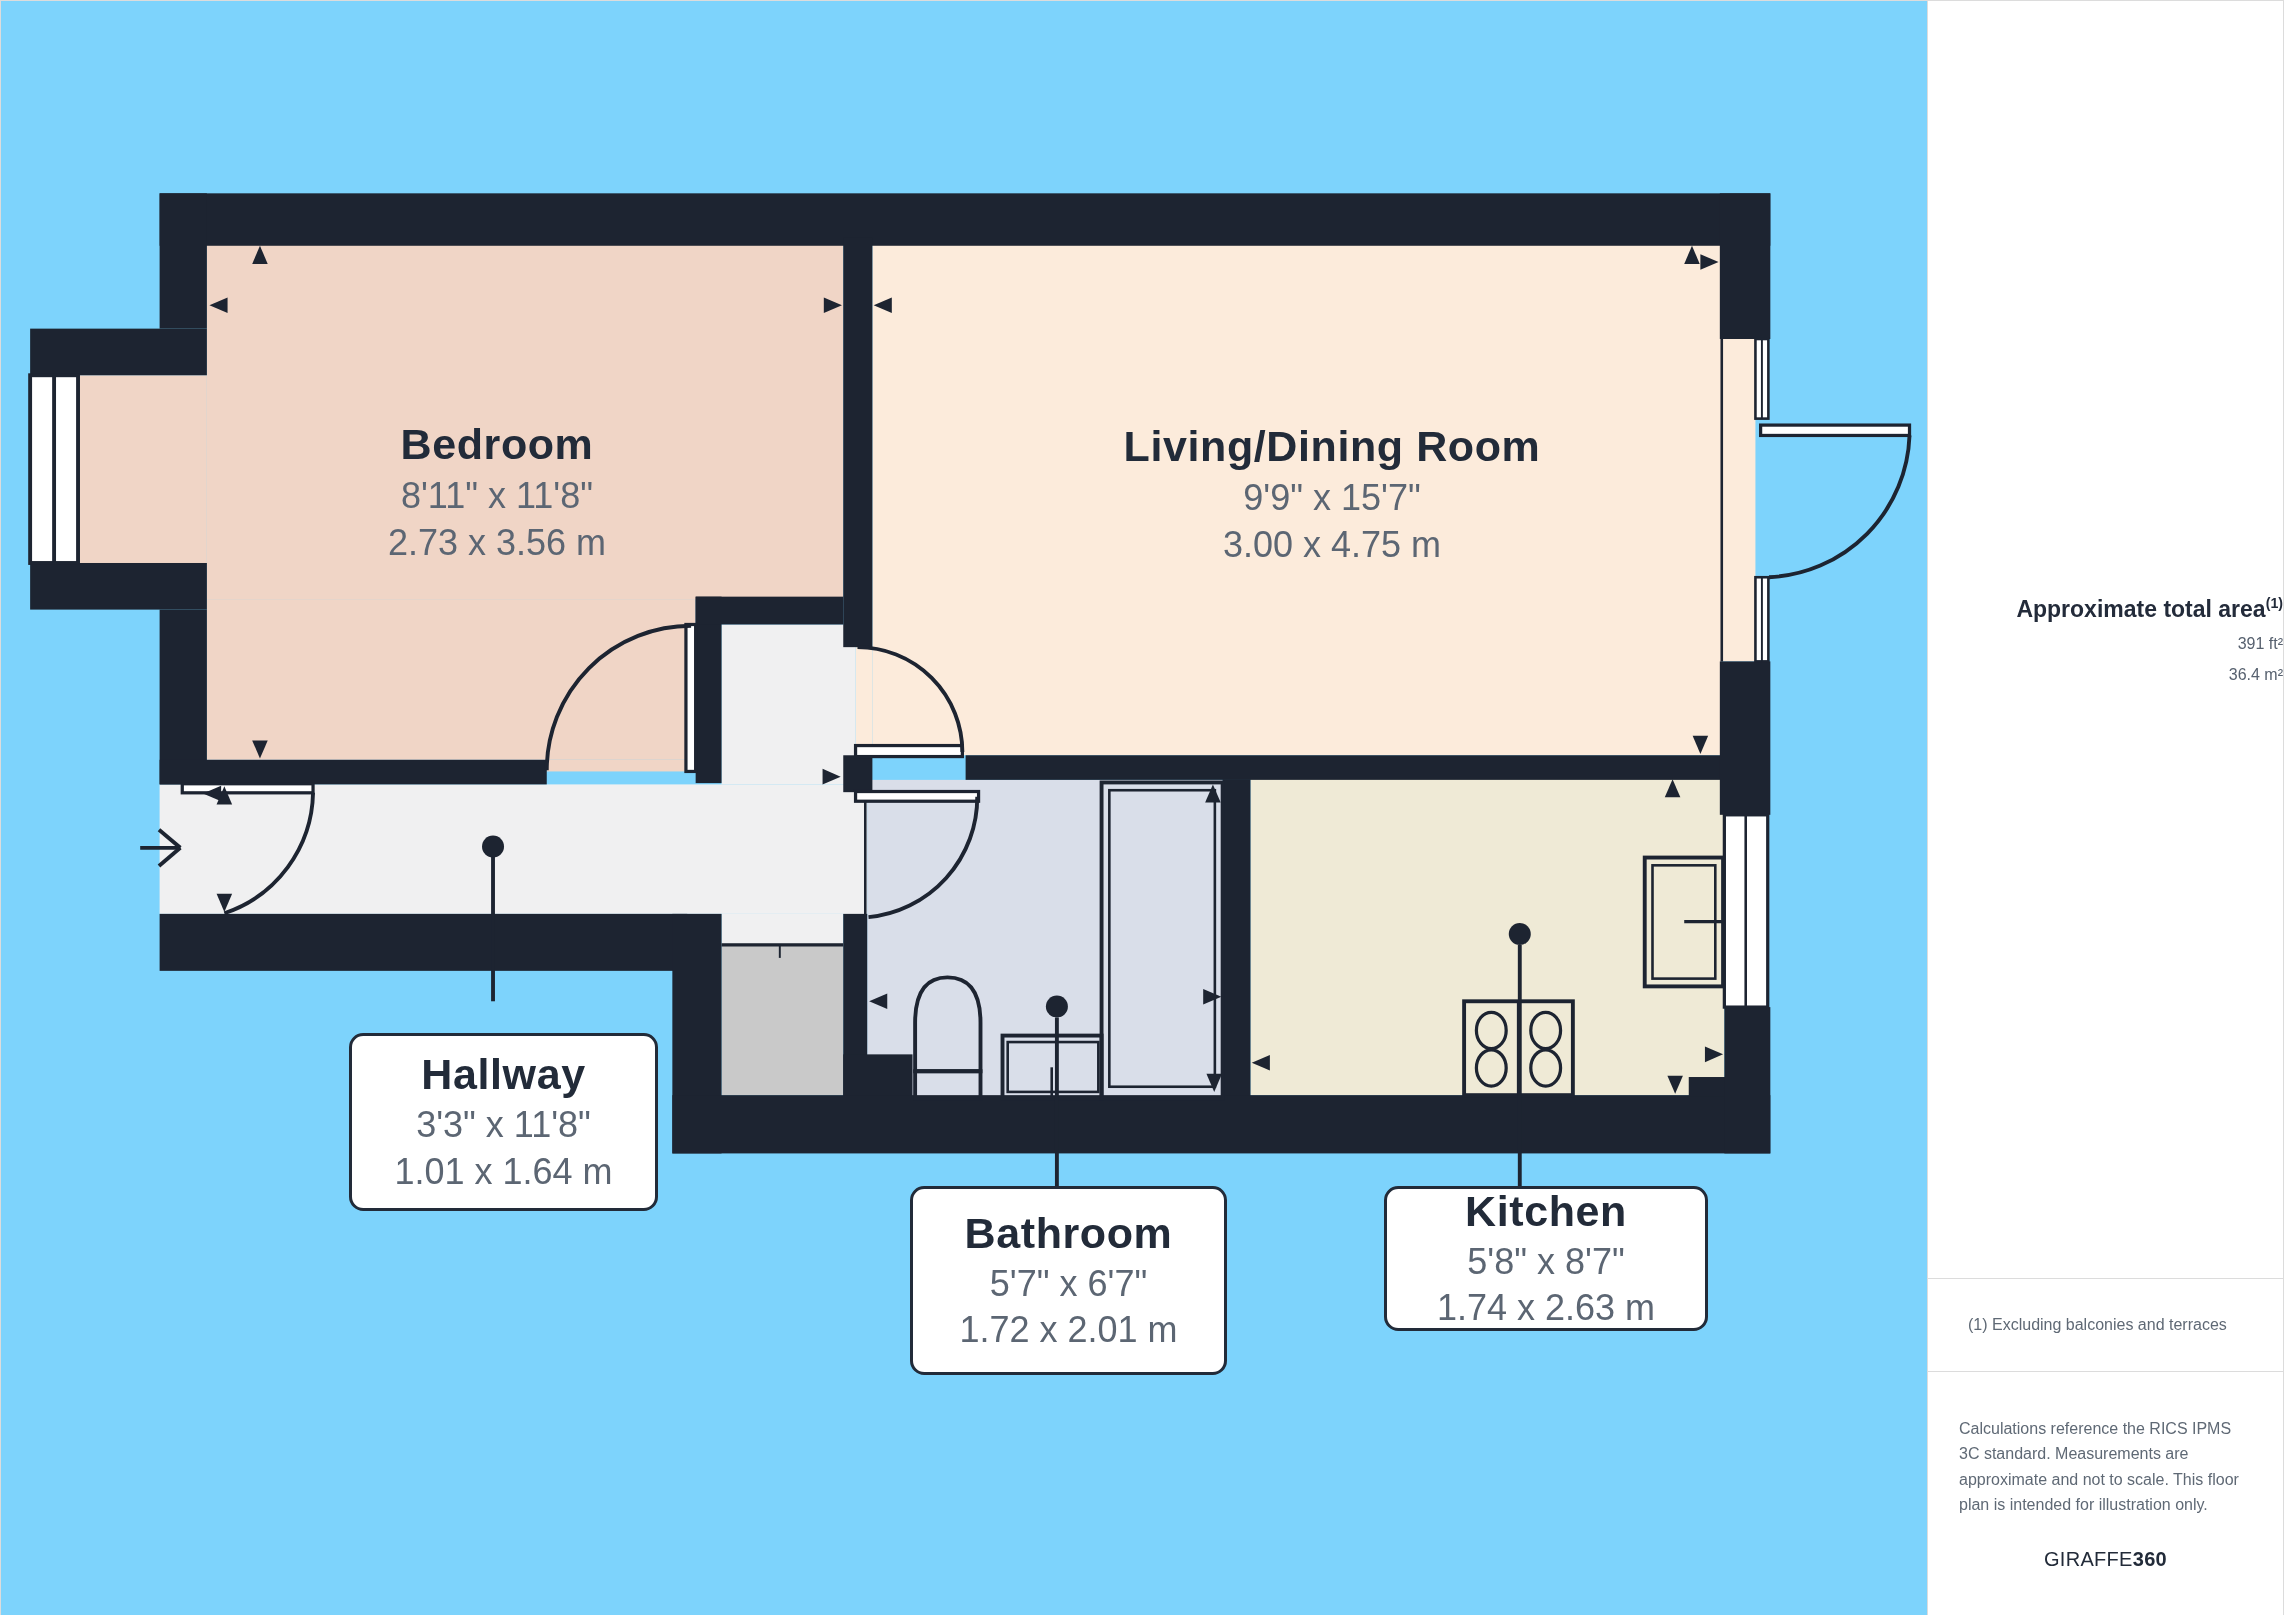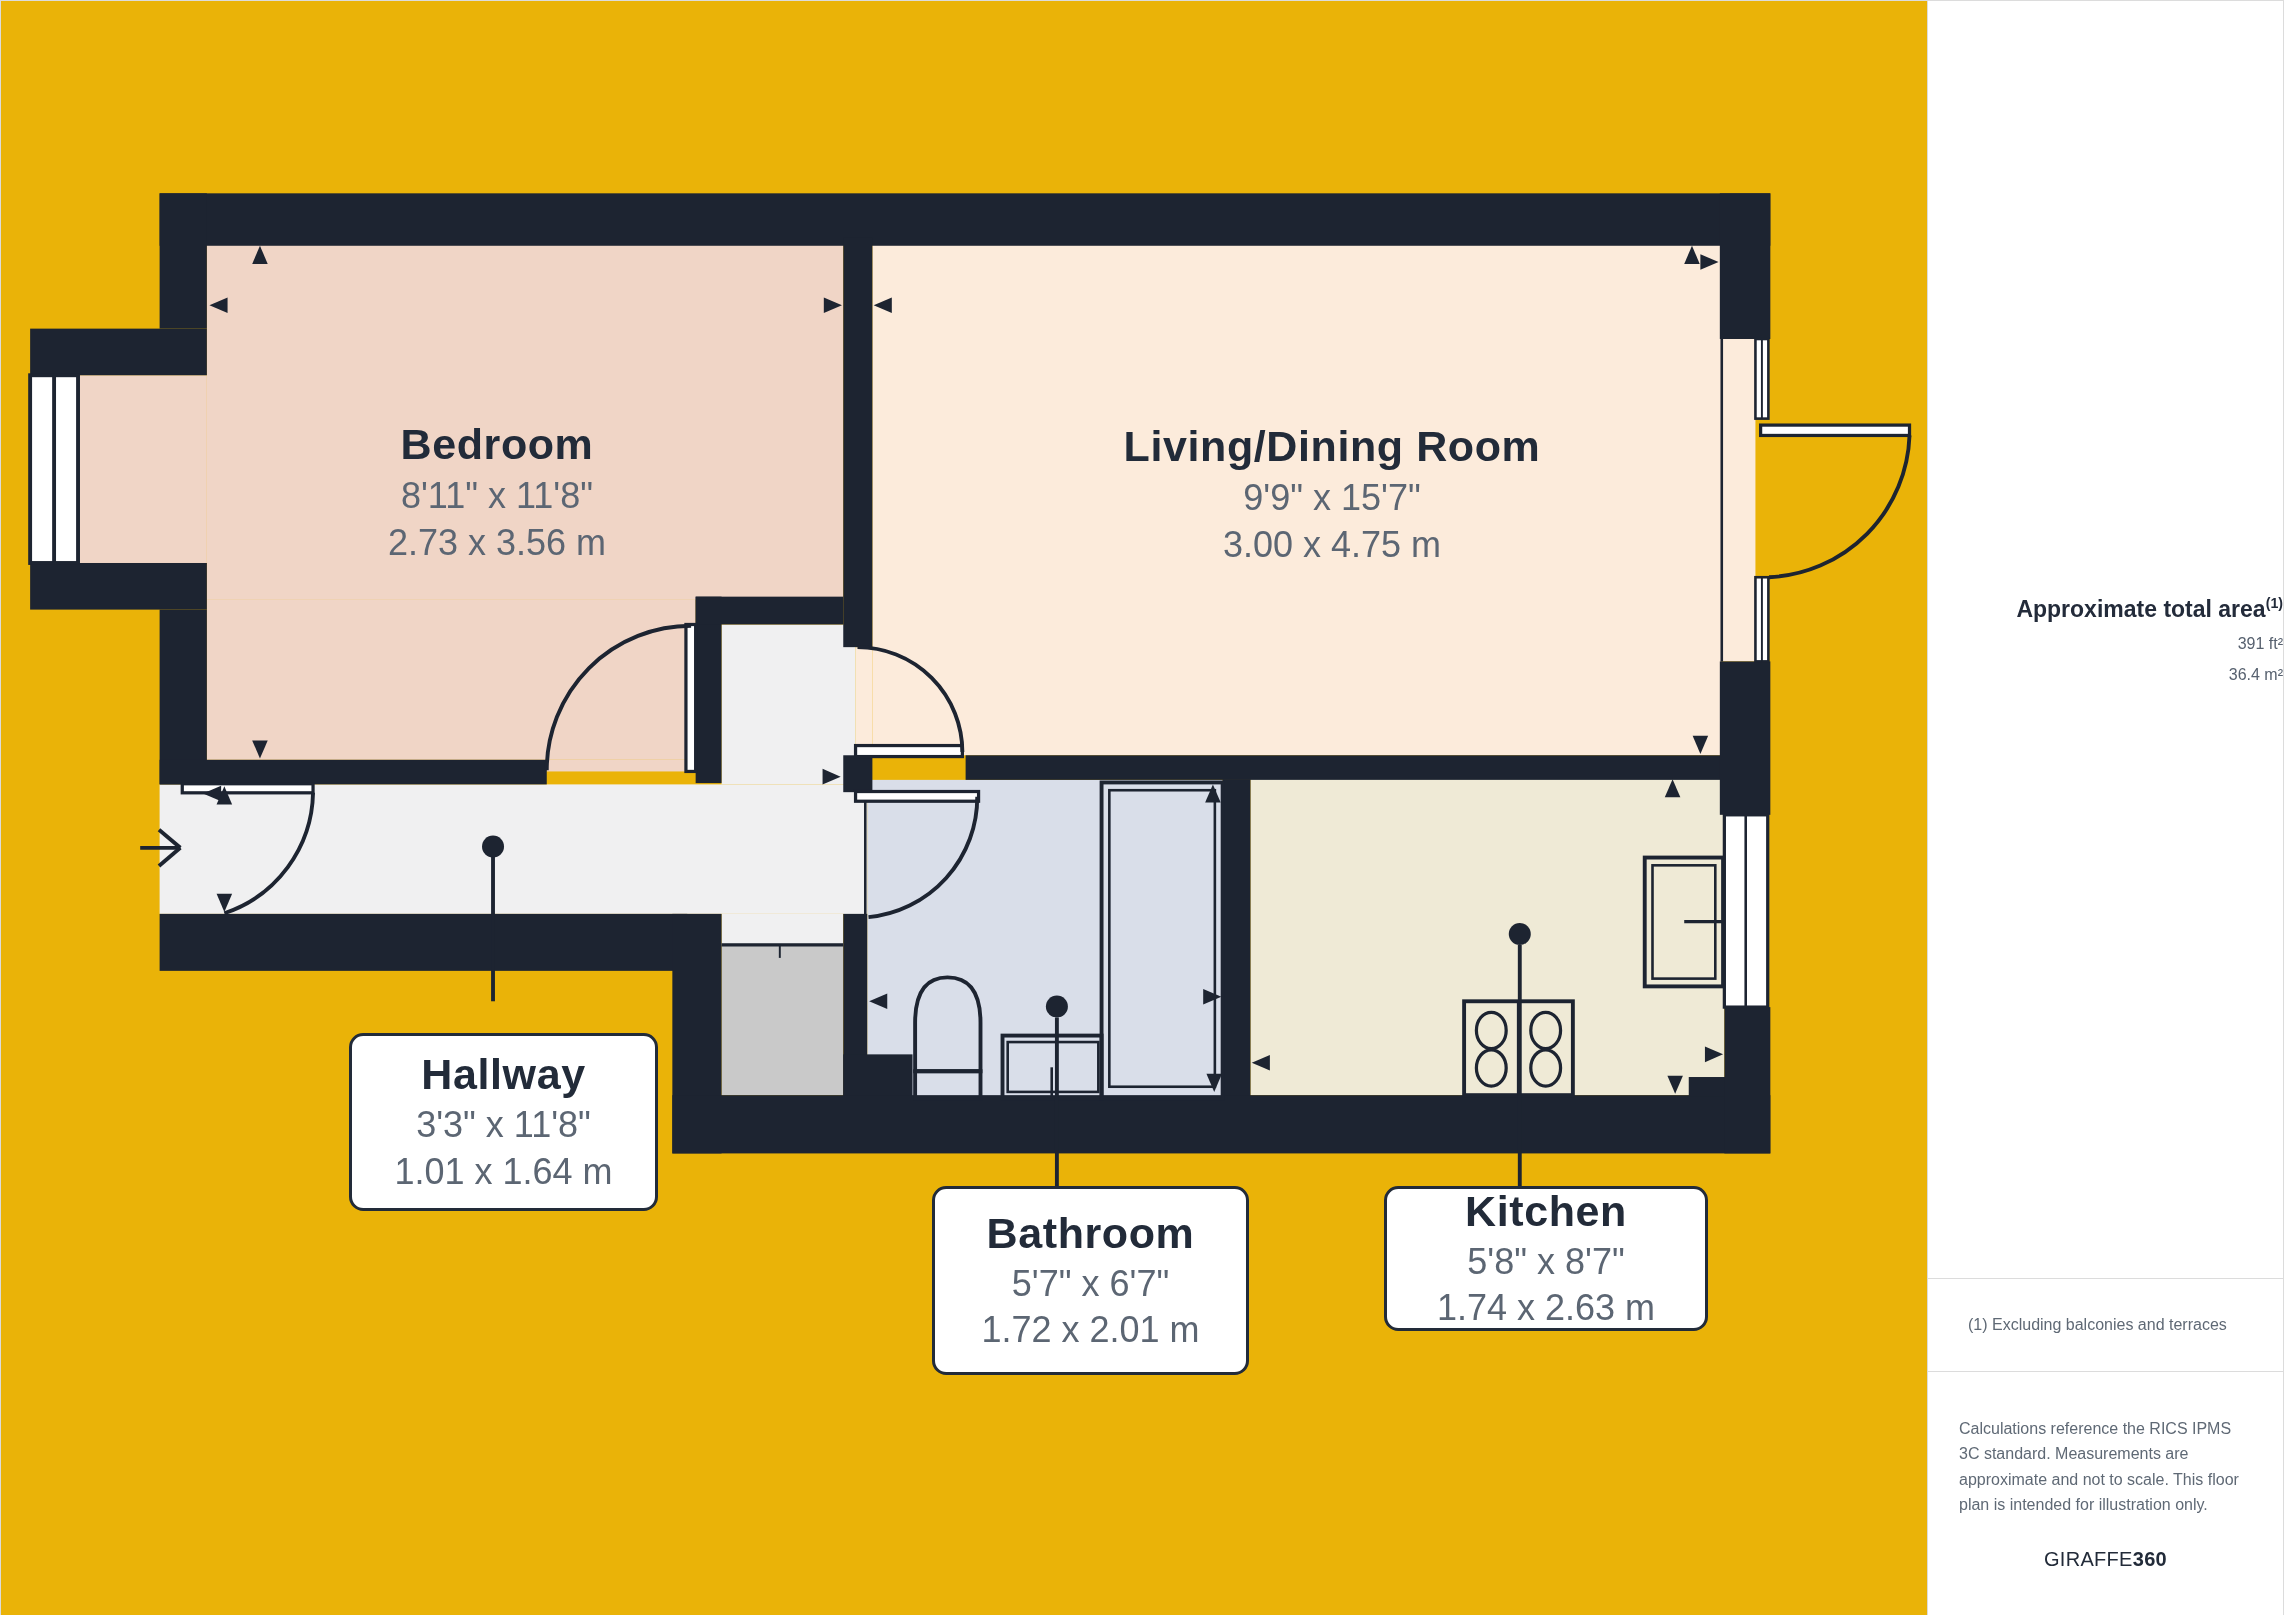--- a/index.html
+++ b/index.html
@@ -1,18 +1,18 @@
 <!DOCTYPE html>
 <html style="font-size:10.4px"><head>
 <meta charset="utf-8">
 <style>
   * { margin:0; padding:0; box-sizing:border-box; }
   body { background:#ffffff; font-family:"Liberation Sans", sans-serif; }
   .canvas {
-    position:relative; width:2284px; height:1616px; background:#eab308;
+    position:relative; width:2284px; height:1616px; background:#7dd3fc;
     border:1.9px solid #dcdcdc; overflow:hidden;
   }
   .plan-svg { position:absolute; left:0; top:0; }
 
   
   .room-label {
     position:absolute; transform:translate(-50%,-50%);
     text-align:center; white-space:nowrap; pointer-events:none;
   }
   .room-label .rname { font-size:43px; font-weight:700; color:#222b39; letter-spacing:0.6px; line-height:1.25; }
@@ -249,21 +249,21 @@
     <div class="rdim">9'9" x 15'7"</div>
     <div class="rdim">3.00 x 4.75 m</div>
   </div>
 
   <div class="label-box" style="left:348px; top:992px; width:309px; height:178px;margin-top:40px;">
     <div class="rname">Hallway</div>
     <div class="rdim">3'3" x 11'8"</div>
     <div class="rdim">1.01 x 1.64 m</div>
   </div>
 
-  <div class="label-box" style="left:909px; top:1185px; width:317px; height:189px;margin-left:22px;">
+  <div class="label-box" style="left:909px; top:1185px; width:317px; height:189px;">
     <div class="rname">Bathroom</div>
     <div class="rdim">5'7" x 6'7"</div>
     <div class="rdim">1.72 x 2.01 m</div>
   </div>
 
   <div class="label-box" style="left:1383px; top:1185px; width:324px; height:145px;">
     <div class="rname">Kitchen</div>
     <div class="rdim">5'8" x 8'7"</div>
     <div class="rdim">1.74 x 2.63 m</div>
   </div>

